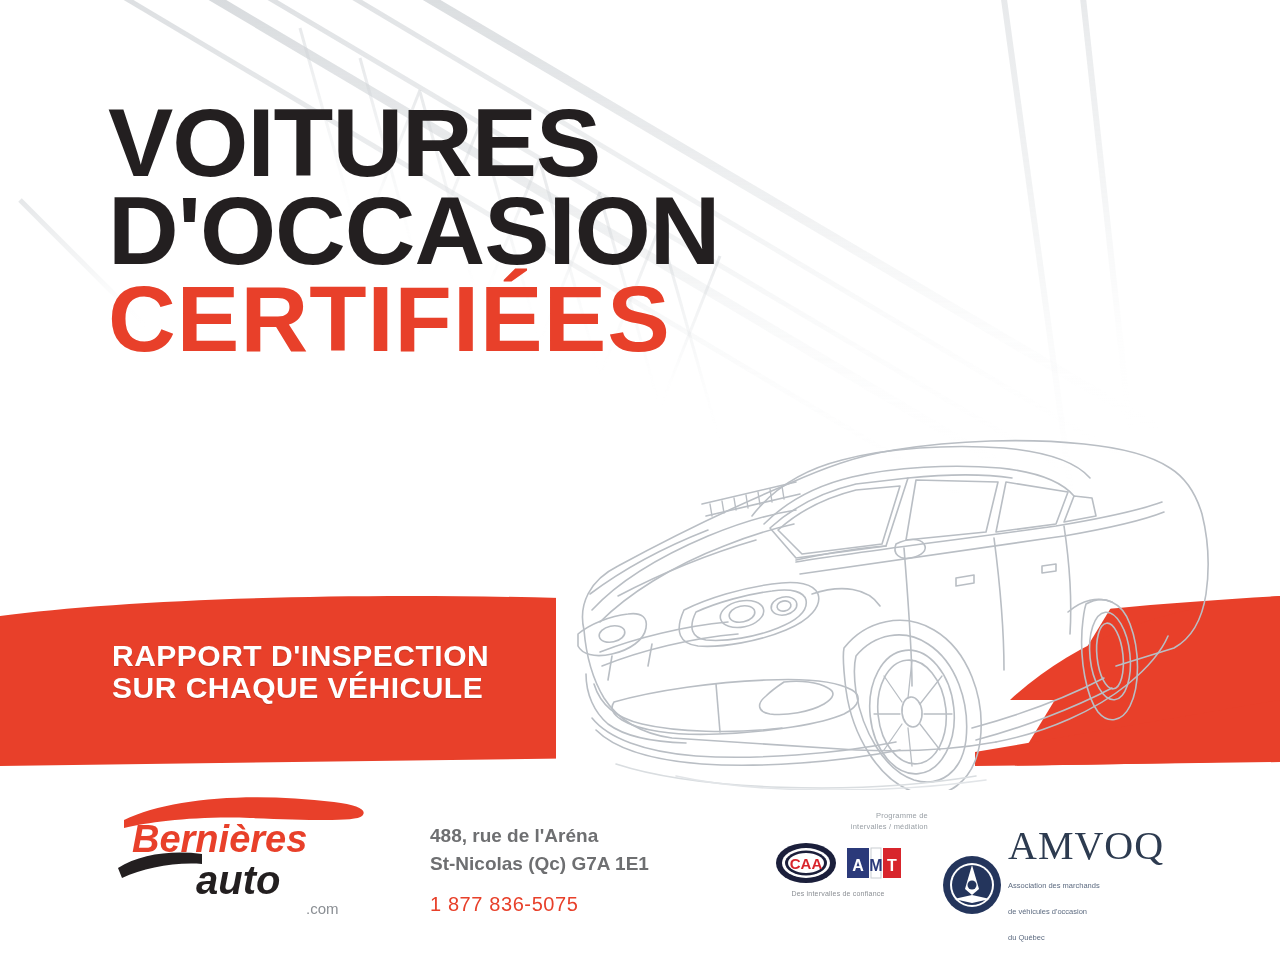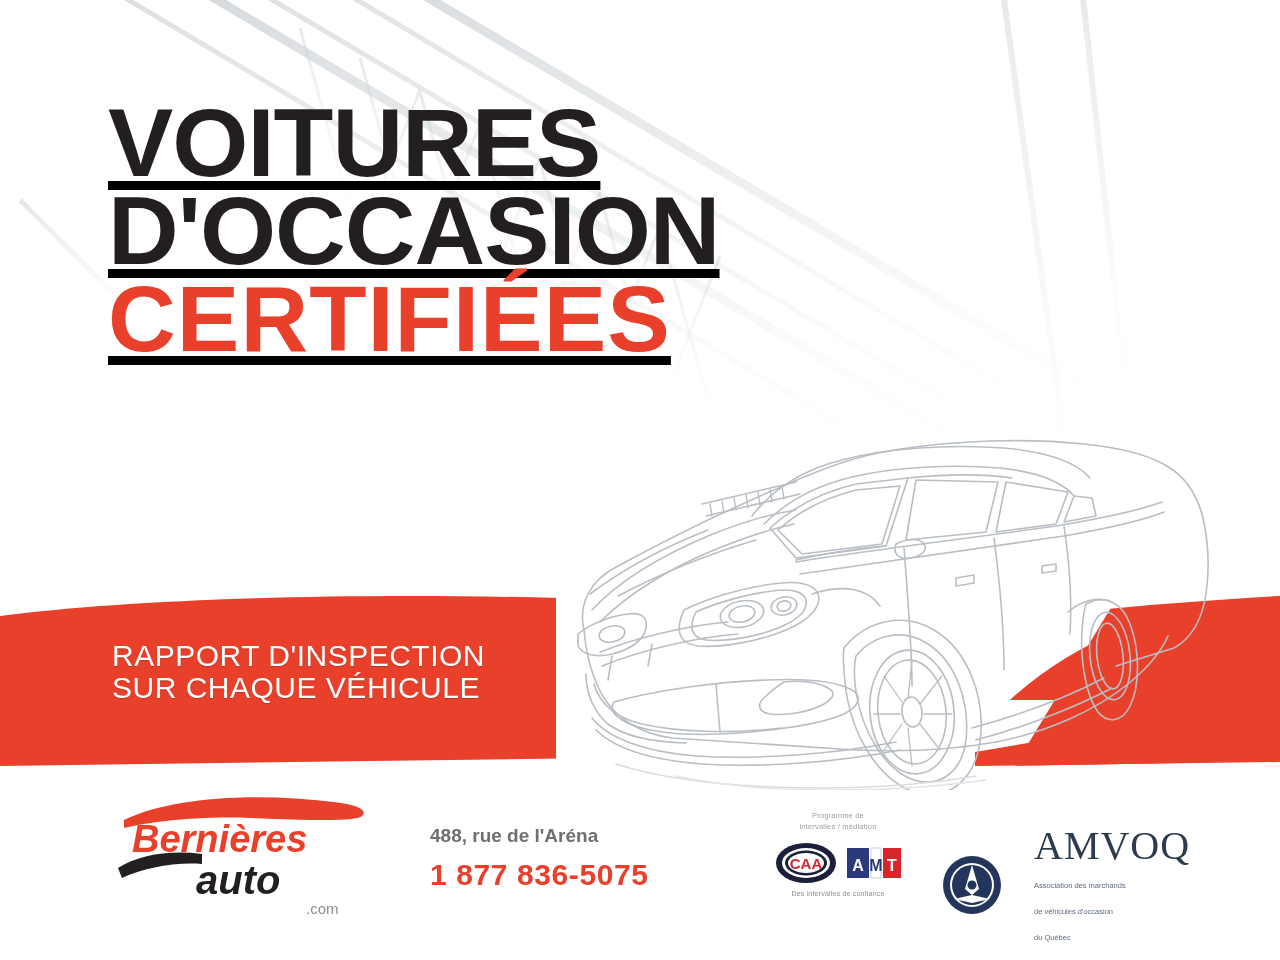--- a/index.html
+++ b/index.html
@@ -7,61 +7,61 @@
   .stage{position:relative;width:1280px;height:960px;background:#ffffff;overflow:hidden;}
 
   
   .bg-bridge{position:absolute;inset:0;overflow:hidden;}
   .bg-bridge svg{position:absolute;top:0;left:0;}
 
   
   .swoosh-layer{position:absolute;left:0;top:0;width:1280px;height:960px;}
 
   
-  .headline{position:absolute;left:108px;top:96px;width:820px;text-decoration:underline;}
+  .headline{position:absolute;left:108px;top:96px;width:820px;}
   .hl-line{
     font-family:"Liberation Sans",sans-serif;
     font-weight:bold;
     letter-spacing:-1px;
     line-height:0.98;
     margin:0;
     white-space:nowrap;
     transform:scaleX(1.02);
     transform-origin:left center;
   }
   .hl-1{font-size:96px;color:#231f20;}
   .hl-2{font-size:96px;color:#231f20;margin-top:-6px;}
   .hl-3{font-size:92px;color:#e8402a;margin-top:-4px;letter-spacing:1px;}
 
   
   .banner-text{position:absolute;left:112px;top:640px;color:#ffffff;
-    font-weight:normal;font-size:30px;line-height:1.08;letter-spacing:0.5px;
+    font-weight:bold;font-size:30px;line-height:1.08;letter-spacing:0.5px;
     text-shadow:0 1px 1px rgba(0,0,0,.18);white-space:nowrap;}
   .banner-text div{margin:0;}
 
   
   .footer{position:absolute;left:0;top:782px;width:1280px;height:178px;}
 
   
   .logo{position:absolute;left:110px;top:8px;width:270px;height:130px;}
   .logo svg{display:block;}
 
   
   .addr{position:absolute;left:430px;top:40px;width:290px;}
   .addr .l1,.addr .l2{font-size:19px;color:#6e6f71;line-height:1.45;white-space:nowrap;font-weight:bold;}
-  .addr .tel{font-size:30px;font-weight:bold;color:#e8402a;margin-top:8px;letter-spacing:0.6px;white-space:nowrap;}
+  .addr .tel{font-size:20px;font-weight:normal;color:#e8402a;margin-top:16px;letter-spacing:0.6px;white-space:nowrap;}
 
   
   .caa{position:absolute;left:748px;top:28px;width:180px;text-align:center;}
-  .caa .prog{font-size:7.5px;color:#9aa0a6;line-height:1.5;letter-spacing:.2px;}
+  .caa .prog{font-size:7.5px;color:#9aa0a6;line-height:1.5;letter-spacing:.2px;text-align:right;}
   .caa .marks{display:flex;align-items:flex-end;justify-content:center;gap:10px;margin-top:9px;}
   .caa .cap{font-size:7px;color:#8b8f94;margin-top:6px;letter-spacing:.2px;}
 
   
-  .amvoq{position:absolute;left:942px;top:44px;display:flex;align-items:center;gap:32px;}
+  .amvoq{position:absolute;left:942px;top:44px;display:flex;align-items:center;gap:6px;}
   .amvoq .word{font-family:"Liberation Serif",serif;font-size:40px;color:#2d3b50;letter-spacing:1px;line-height:1;}
   .amvoq .sub{font-size:7.5px;color:#5d6b80;line-height:1.45;margin-top:15px;}
   .amvoq .txtwrap{display:flex;flex-direction:column;}
 </style>
 </head>
 <body>
 
 <div class="stage">
 
   <div class="bg-bridge">
@@ -309,20 +309,21 @@
 
         <path d="M8 78 C 30 64, 62 60, 92 64 L 92 74 C 64 72, 34 78, 12 88 Z" fill="#231f20"></path>
         <text x="22" y="62" font-family="Liberation Sans, sans-serif" font-size="38" font-weight="bold" font-style="italic" fill="#e8402a">Bernières</text>
         <text x="86" y="104" font-family="Liberation Sans, sans-serif" font-size="40" font-weight="bold" font-style="italic" fill="#231f20">auto</text>
         <text x="196" y="124" font-family="Liberation Sans, sans-serif" font-size="15" fill="#8b8f94">.com</text>
       </svg>
     </div>
 
     <div class="addr">
       <div class="l1">488, rue de l'Aréna</div>
+      <div class="l2">St-Nicolas (Qc)  G7A 1E1</div>
       <div class="tel">1 877 836-5075</div>
     </div>
 
     <div class="caa">
       <div class="prog">Programme de</div>
       <div class="prog">intervalles / médiation</div>
       <div class="marks">
         <svg width="62" height="42" viewBox="0 0 62 42" aria-hidden="true">
           <ellipse cx="31" cy="21" rx="30" ry="20" fill="#1b1f3b"></ellipse>
           <ellipse cx="31" cy="21" rx="24" ry="15" fill="#ffffff"></ellipse>

